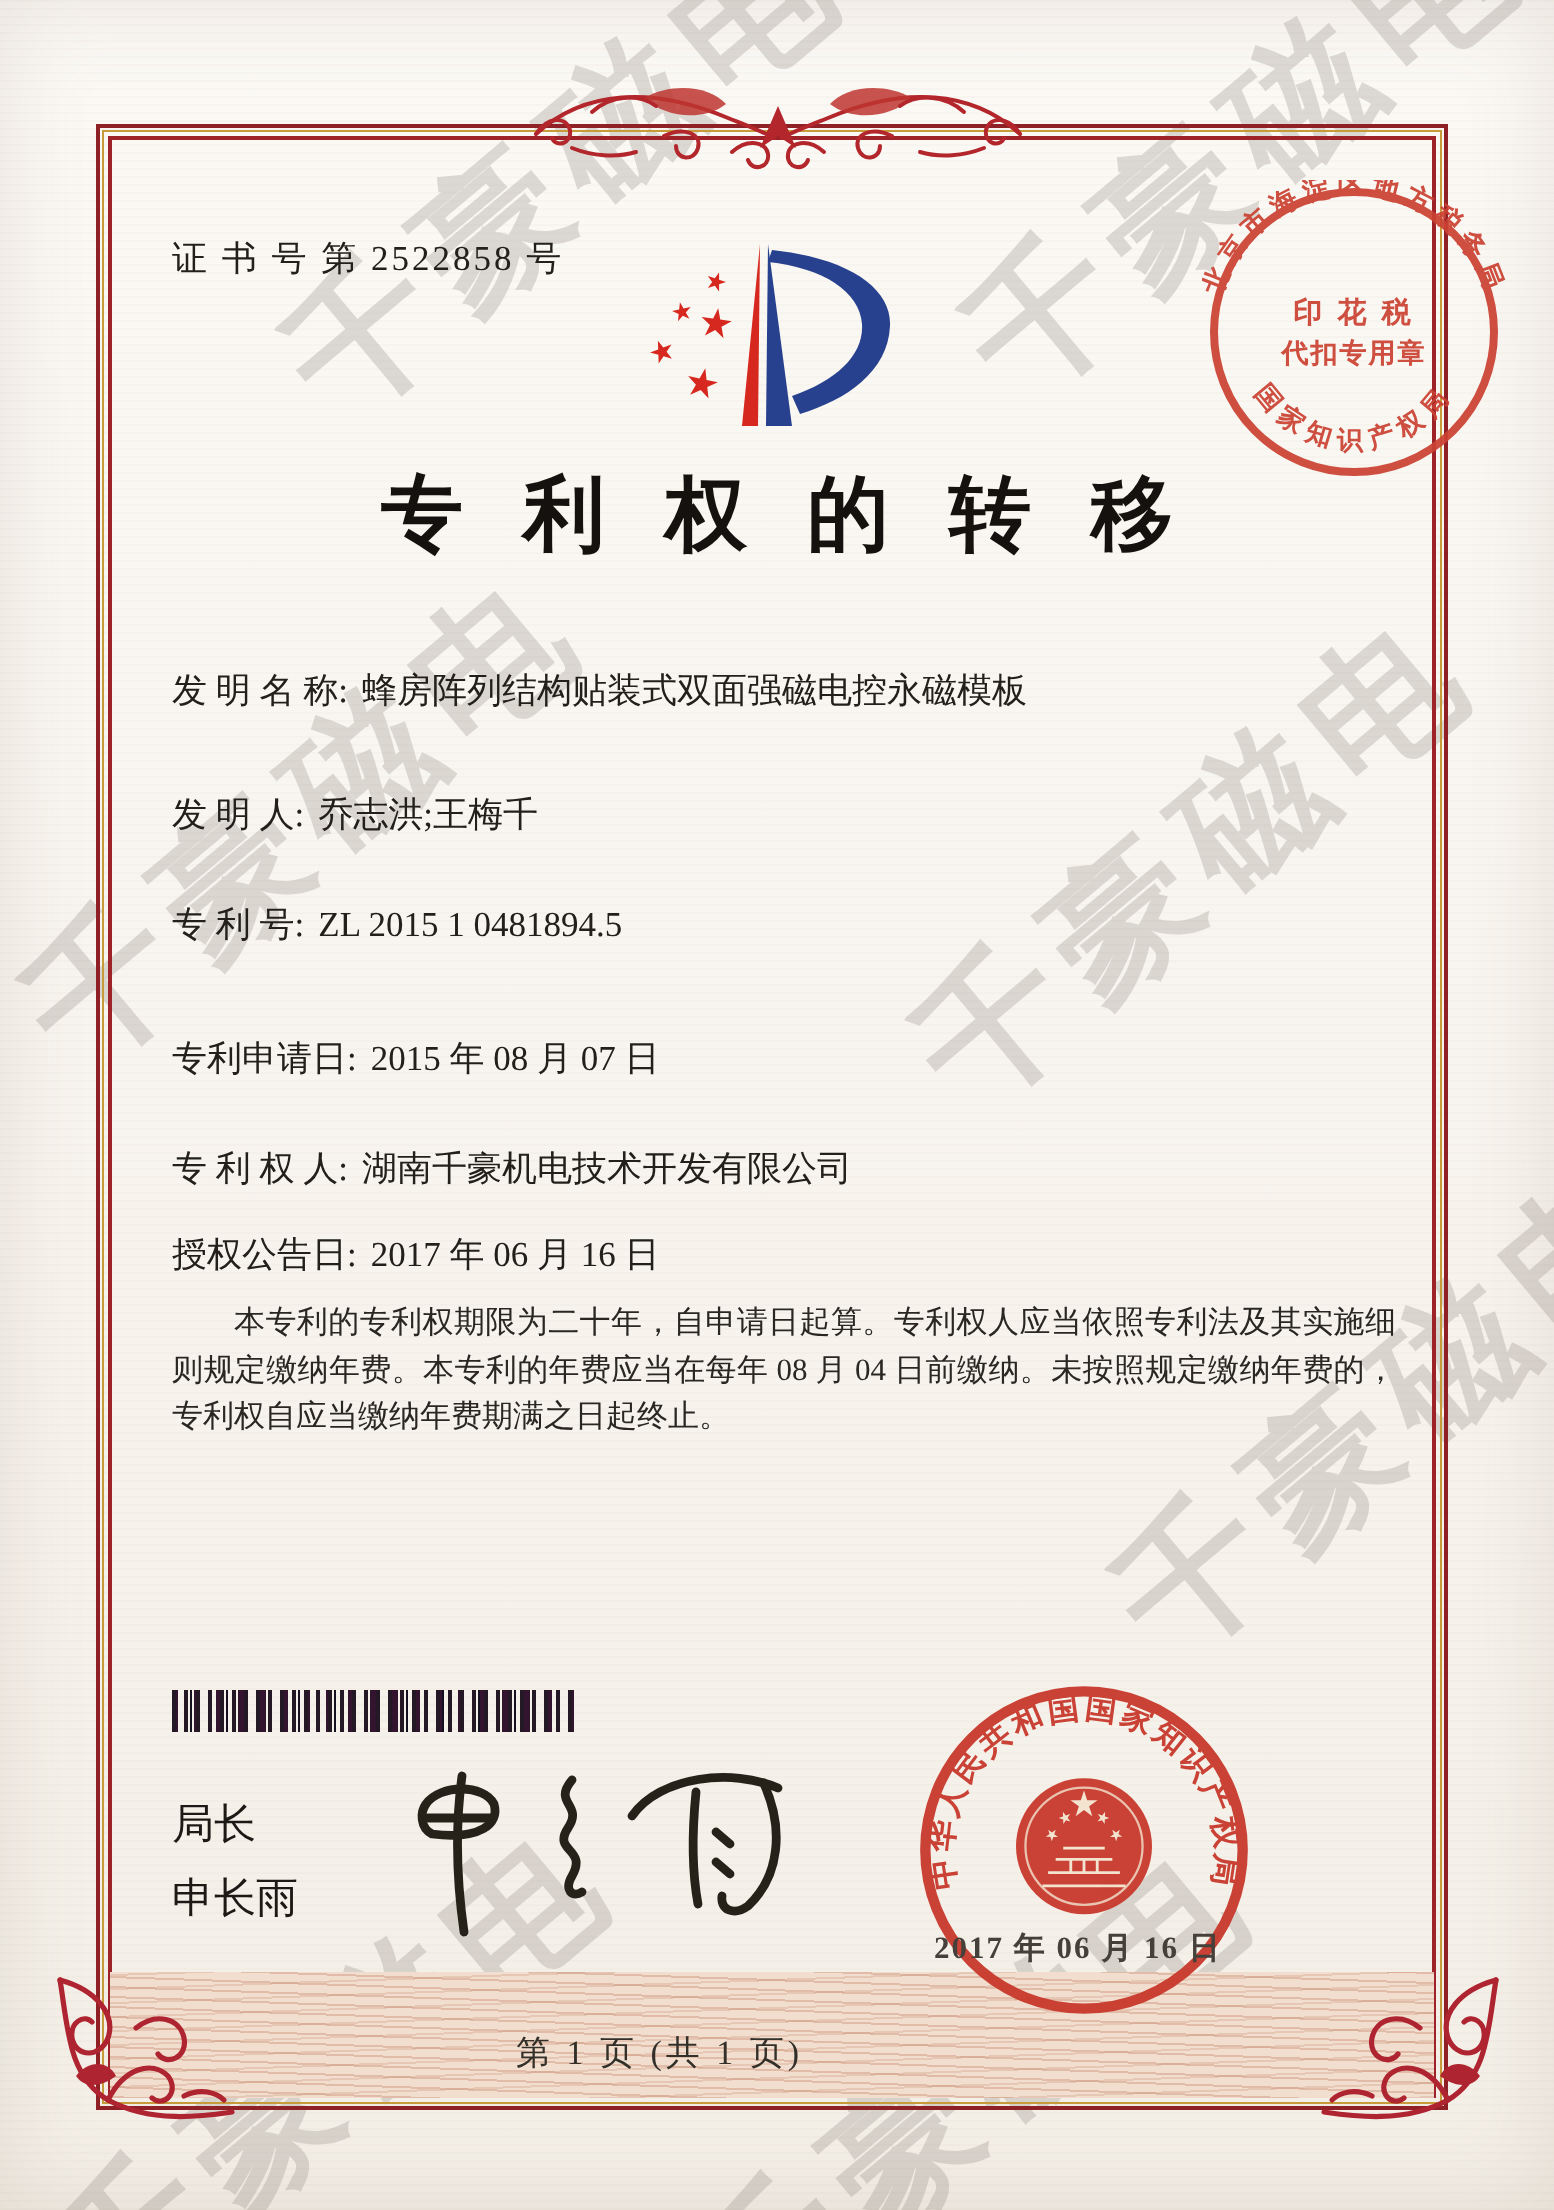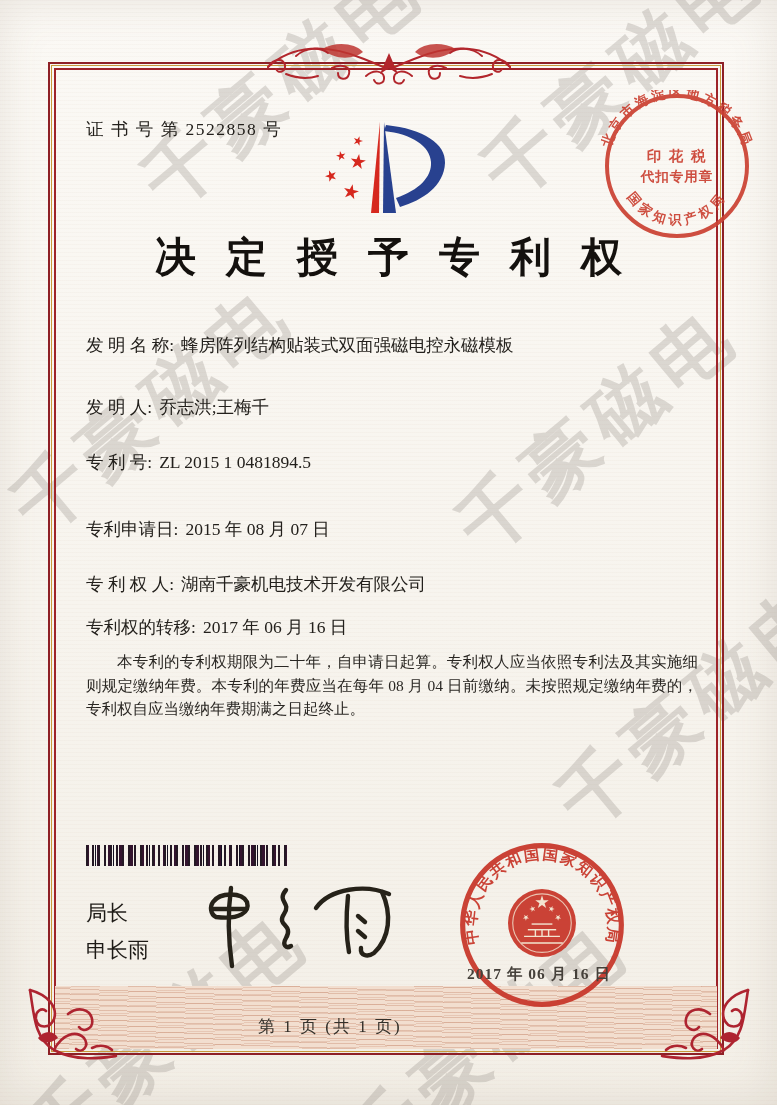--- a/index.html
+++ b/index.html
@@ -152,40 +152,40 @@
     <text fill="#cb4233" font-size="13.5" font-weight="bold" letter-spacing="3">
       <textPath href="#tax-top-arc" startOffset="50%" text-anchor="middle">北京市海淀区地方税务局</textPath>
     </text>
     <text fill="#cb4233" font-size="13" font-weight="bold" letter-spacing="4">
       <textPath href="#tax-bot-arc" startOffset="50%" text-anchor="middle">国家知识产权局</textPath>
     </text>
     <text y="-5" text-anchor="middle" fill="#cb4233" font-size="14.5" font-weight="bold" letter-spacing="2">印 花 税</text>
     <text y="15" text-anchor="middle" fill="#cb4233" font-size="13.5" font-weight="bold" letter-spacing="1">代扣专用章</text>
   </svg>
 
-  <div class="title">决定授予专利权</div>
+  <div class="title">专利权的转移</div>
 
   <div class="fields">
     <div class="frow fr0">
       <span class="lab">发 明 名 称:</span><span class="val">蜂房阵列结构贴装式双面强磁电控永磁模板</span>
     </div>
     <div class="frow fr1">
       <span class="lab">发  明  人:</span><span class="val">乔志洪;王梅千</span>
     </div>
     <div class="frow fr2">
       <span class="lab">专  利  号:</span><span class="val">ZL 2015 1 0481894.5</span>
     </div>
     <div class="frow fr3">
       <span class="lab">专利申请日:</span><span class="val">2015 年 08 月 07 日</span>
     </div>
     <div class="frow fr4">
       <span class="lab">专 利 权 人:</span><span class="val">湖南千豪机电技术开发有限公司</span>
     </div>
     <div class="frow fr5">
-      <span class="lab">专利权的转移:</span><span class="val">2017 年 06 月 16 日</span>
+      <span class="lab">授权公告日:</span><span class="val">2017 年 06 月 16 日</span>
     </div>
   </div>
 
   <div class="body-text">
     <p>本专利的专利权期限为二十年，自申请日起算。专利权人应当依照专利法及其实施细则规定缴纳年费。本专利的年费应当在每年 08 月 04 日前缴纳。未按照规定缴纳年费的，专利权自应当缴纳年费期满之日起终止。</p>
   </div>
 
   <div class="barcode"></div>
 
   <div class="issuer">

